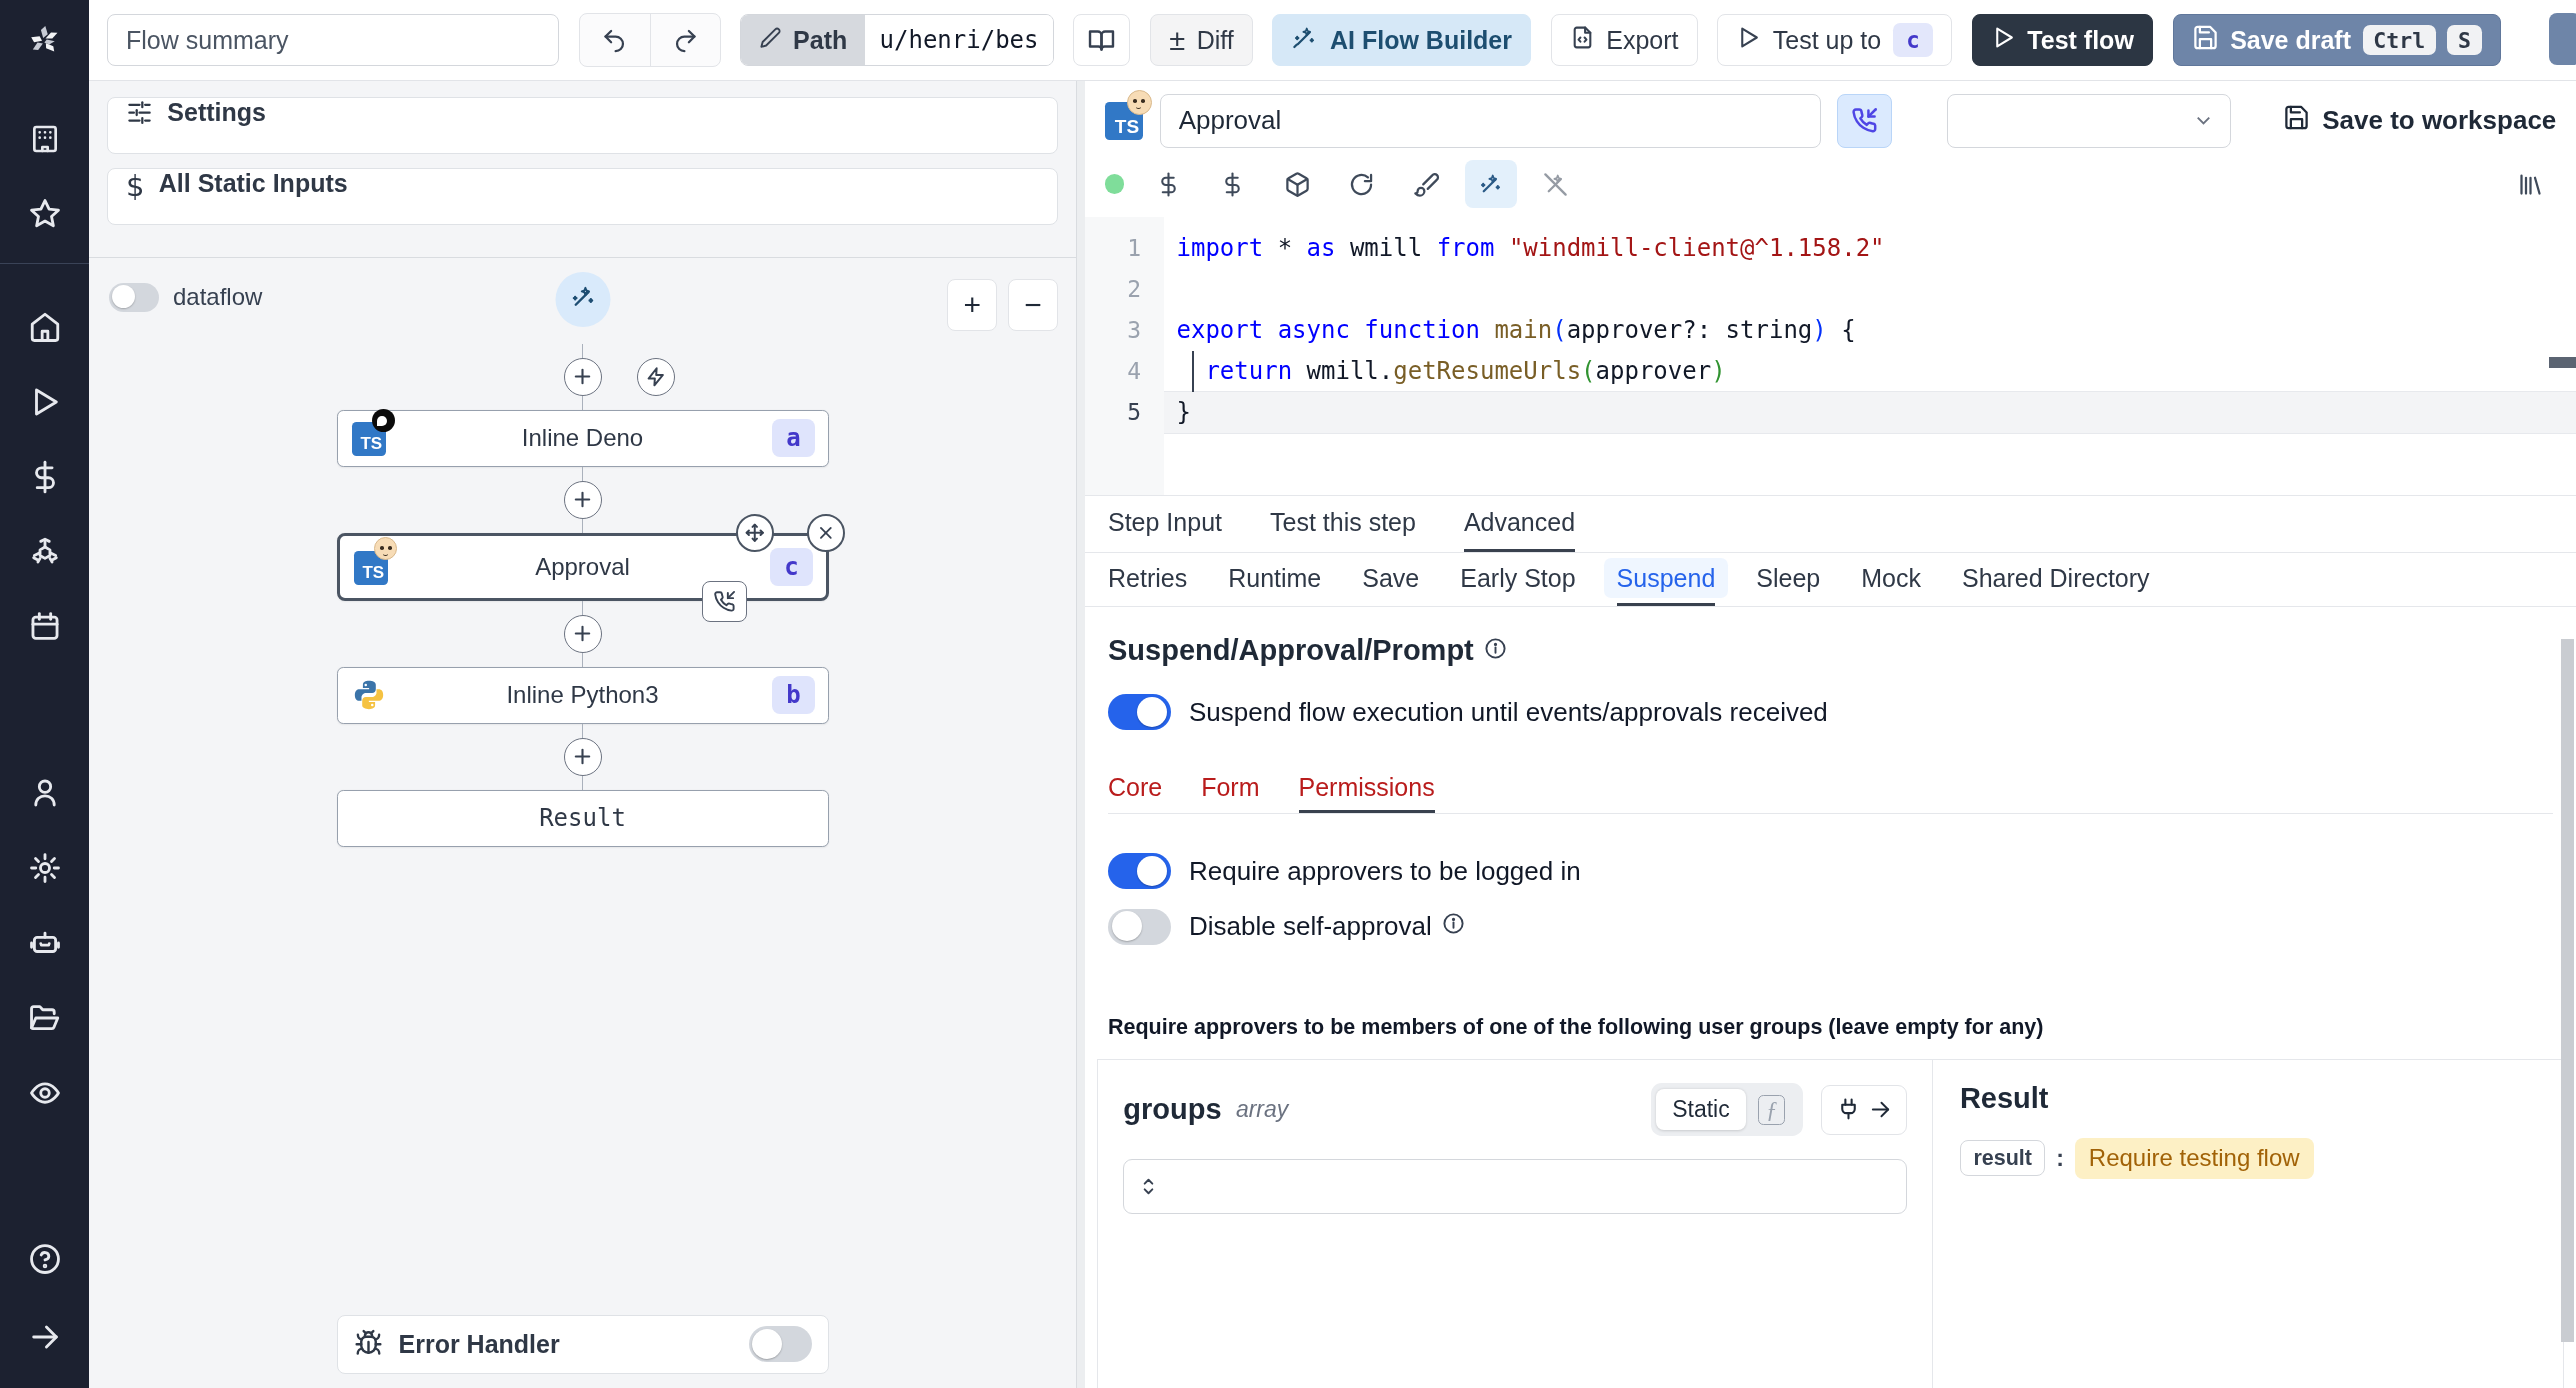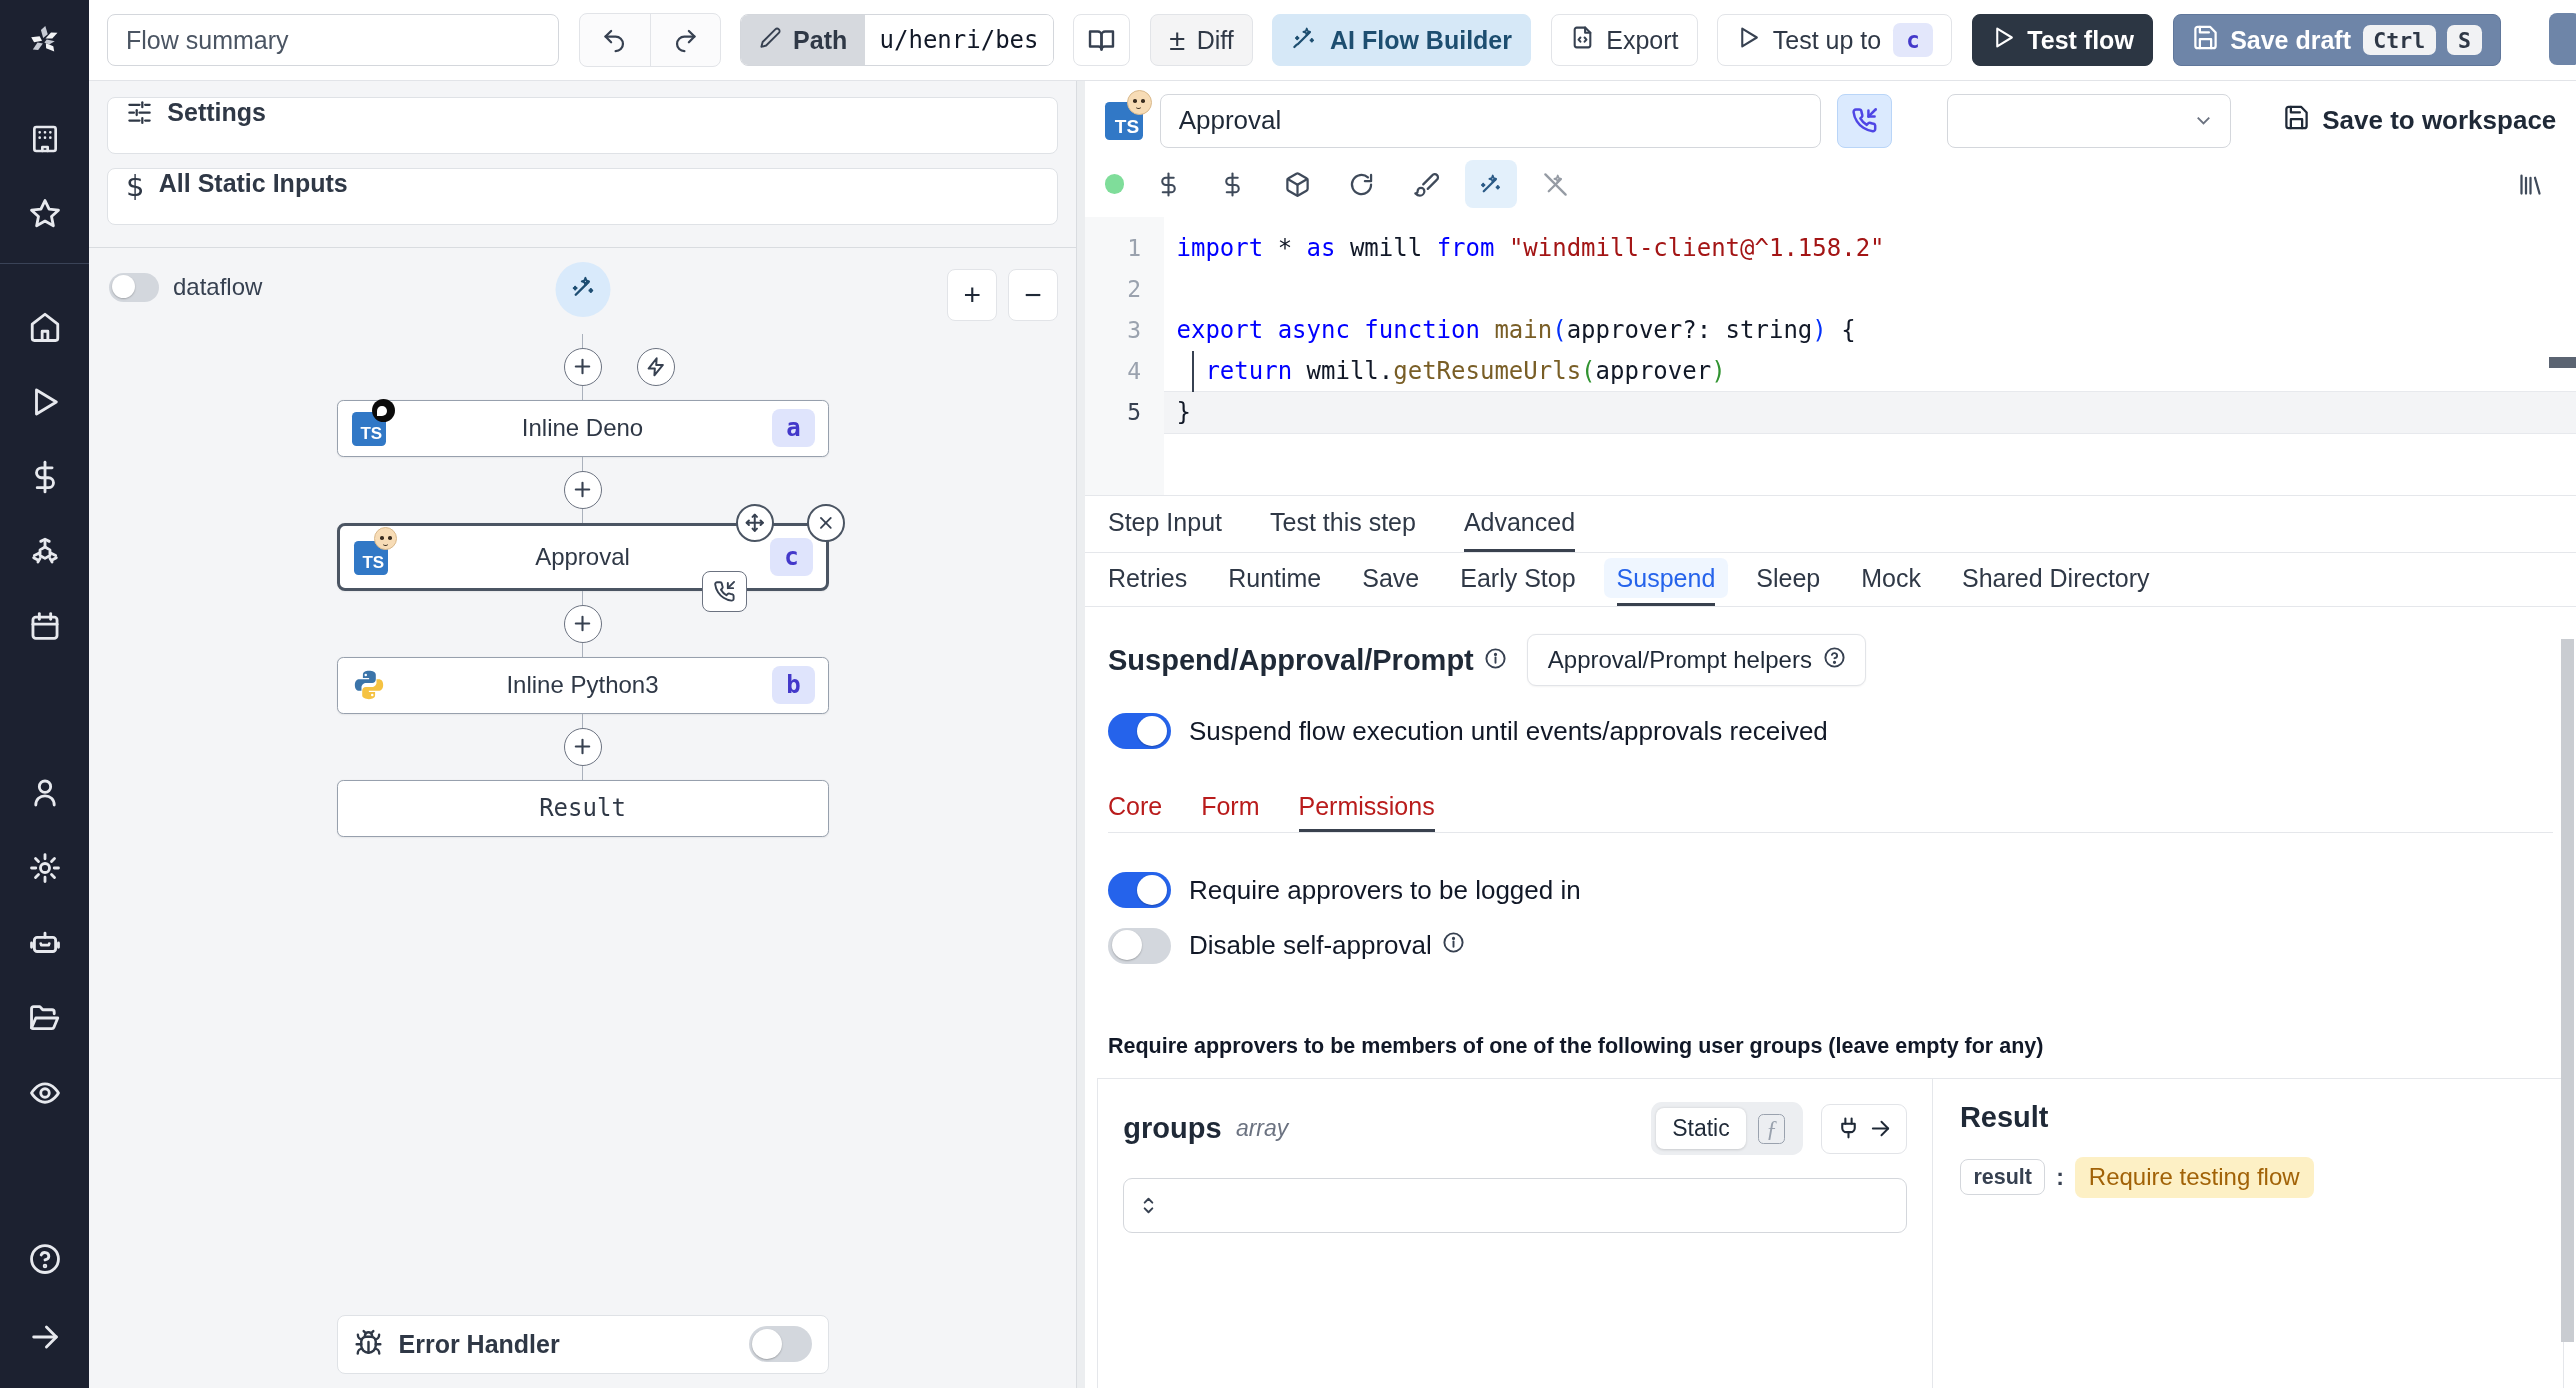--- a/index.html
+++ b/index.html
@@ -51,21 +51,21 @@
   .flow-panel { width: 988px; background: #f4f5f7; border-right: 0.9px solid #d9dce0; display: flex; flex-direction: column; flex-shrink: 0; }
   .splitter { width: 8px; background: #eceef0; flex-shrink: 0; }
   .right-panel { flex: 1; background: #ffffff; display: flex; flex-direction: column; position: relative; min-width: 0; }
 
   
   .fp-head { padding: 16px 18px 0 18px; }
   .fp-card { background: #fff; border: 0.9px solid #dfe2e6; border-radius: 8px; height: 57px; display: flex; align-items: flex-start; gap: 14.3px; padding: 0 18px; margin-bottom: 14.3px; cursor: pointer; }
   .fp-card svg { stroke: #2f3846; fill: none; stroke-width: 2; stroke-linecap: round; stroke-linejoin: round; }
   .fp-card .lbl { font-size: 25px; font-weight: 700; color: #2f3846; }
   .fp-card .dollar { font-size: 29px; font-weight: 400; color: #2f3846; font-family: "DejaVu Sans", sans-serif; }
-  .graph { flex: 1; border-top: 0.9px solid #d9dce0; margin-top: 7px; position: relative; overflow: hidden; }
+  .graph { flex: 1; border-top: 0.9px solid #d9dce0; margin-top: 17px; position: relative; overflow: hidden; }
   .graph-top { position: absolute; top: 12.5px; left: 0; right: 0; height: 59px; }
   .dataflow { position: absolute; left: 19.7px; top: 12.5px; display: flex; align-items: center; gap: 14.3px; }
   .dataflow .lbl { font-size: 24px; color: #374151; }
   .wand-circle { position: absolute; left: 50%; transform: translateX(-50%); top: 1.8px; width: 55px; height: 55px; border-radius: 50%; background: #d9eafb; display: flex; align-items: center; justify-content: center; cursor: pointer; }
   .wand-circle svg { stroke: #1e4e73; fill: none; stroke-width: 2; stroke-linecap: round; stroke-linejoin: round; }
   .zoom-btns { position: absolute; right: 18px; top: 9px; display: flex; gap: 10.7px; }
   .zoom-btn { width: 50px; height: 52px; background: #fff; border: 0.9px solid #e2e4e8; border-radius: 8px; display: flex; align-items: center; justify-content: center; font-size: 30px; color: #1f2937; cursor: pointer; }
 
   .nodes-col { position: absolute; top: 86px; left: 0; right: 0; display: flex; flex-direction: column; align-items: center; }
   .node { width: 492px; height: 57px; background: #fff; border: 0.9px solid #97a0ad; border-radius: 6.3px; position: relative; display: flex; align-items: center; justify-content: center; cursor: pointer; box-shadow: 0 0.9px 1.8px rgba(0,0,0,.06); }
@@ -692,28 +692,20 @@
         <div class="rp-body">
           <div class="sus-head">
             <div class="sus-title">
               <span>Suspend/Approval/Prompt</span>
               <span class="info-ic"><svg width="23" height="23" viewBox="0 0 24 24">
                     <circle cx="12" cy="12" r="9.5"></circle>
                     <line x1="12" y1="11" x2="12" y2="16.5"></line>
                     <circle cx="12" cy="7.8" r="0.7" fill="#374151"></circle>
                   </svg></span>
             </div>
-            <button class="helpers-btn">
-              <span>Approval/Prompt helpers</span>
-              <span><svg width="23" height="23" viewBox="0 0 24 24">
-                    <circle cx="12" cy="12" r="9.5"></circle>
-                    <path d="M9.3 9.2a2.8 2.8 0 0 1 5.4.9c0 1.9-2.7 2.6-2.7 2.6"></path>
-                    <circle cx="12" cy="17" r="0.7" fill="#374151"></circle>
-                  </svg></span>
-            </button>
           </div>
 
           <div class="toggle-row">
             <div class="toggle on lg">
                 <div class="knob"></div>
               </div>
             <span class="lbl">Suspend flow execution until events/approvals received</span>
           </div>
 
           <div class="inner-tabs">

